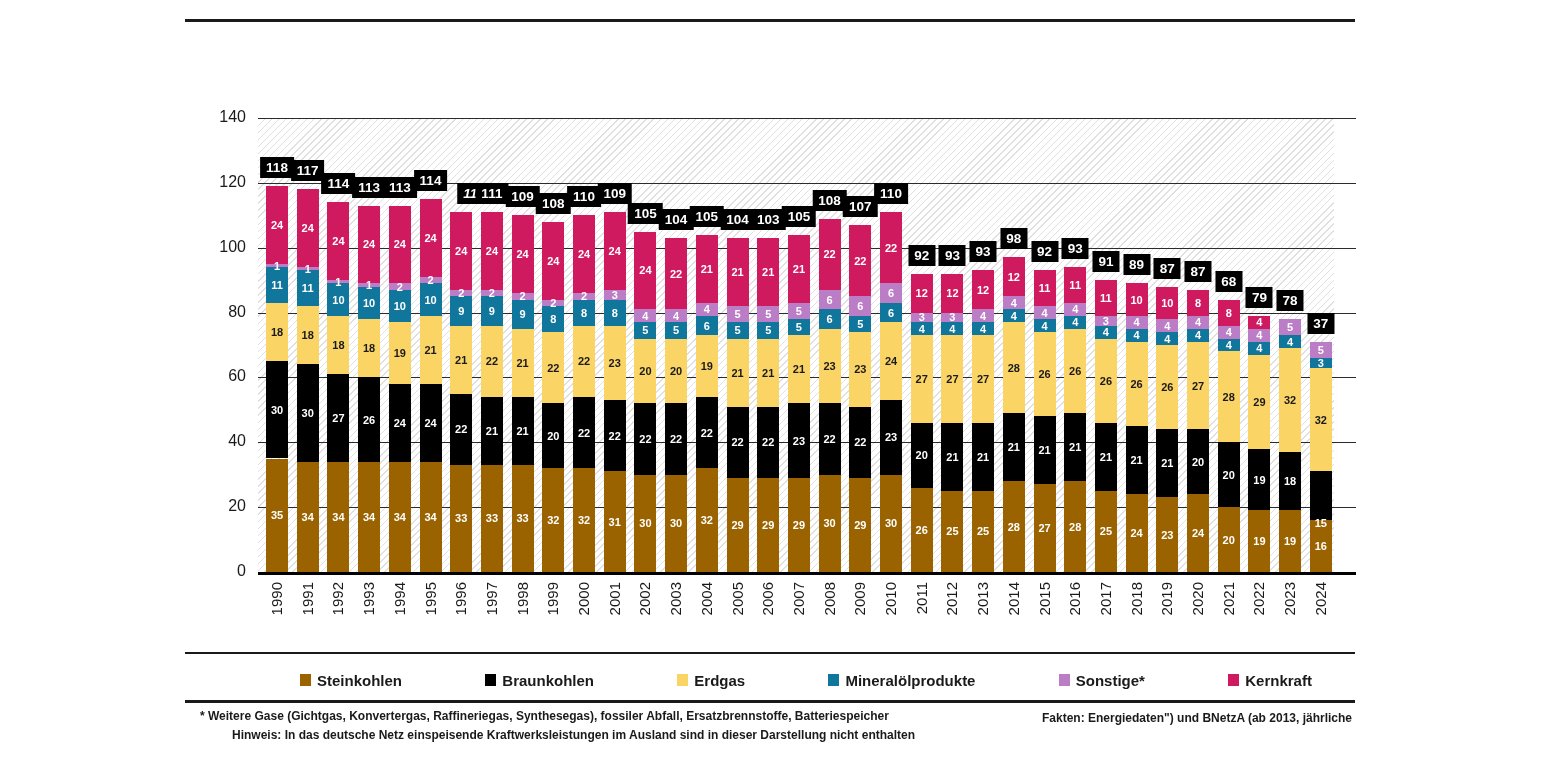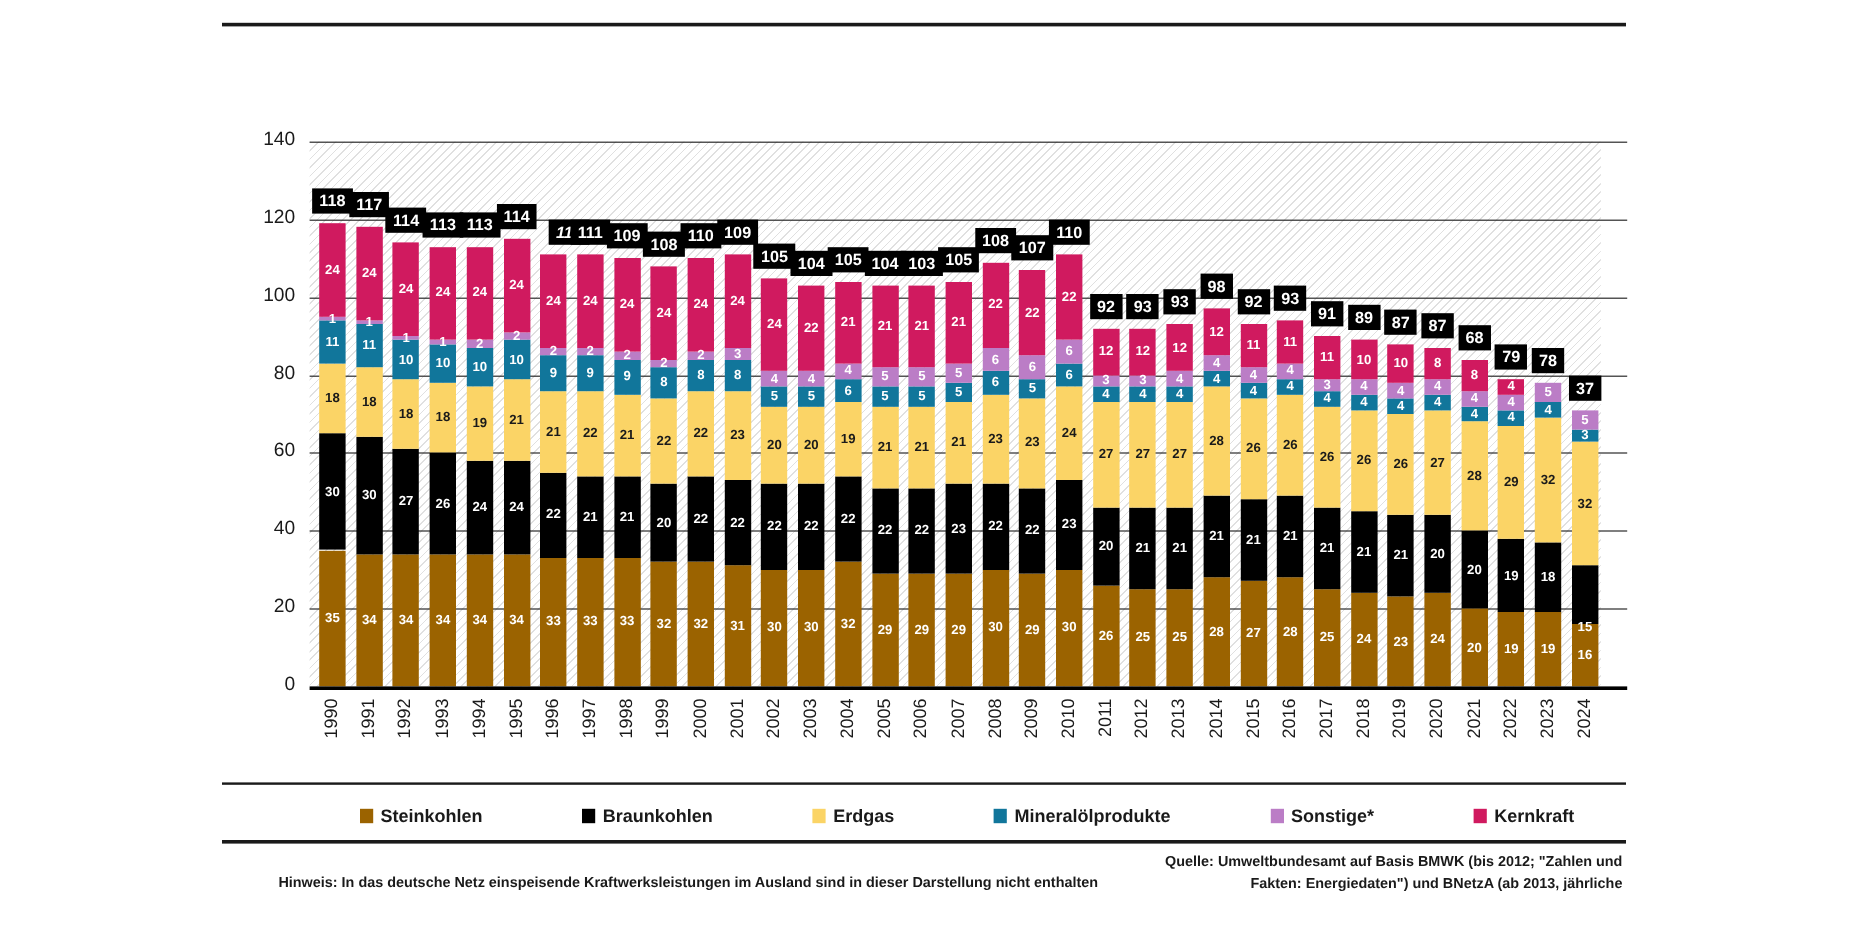--- a/index.html
+++ b/index.html
@@ -573,19 +573,19 @@
         <span class="swatch" style="background: rgb(187, 125, 198);"></span>
         <span class="legend-label">Sonstige*</span>
       </div>
       <div class="legend-item">
         <span class="swatch" style="background: rgb(208, 26, 95);"></span>
         <span class="legend-label">Kernkraft</span>
       </div>
     </div>
   <div id="legend-bottom-rule" class="rule"></div>
 
+  <div id="footnote-line1" class="foot">* Weitere Gase (Gichtgas, Konvertergas, Raffineriegas, Synthesegas), fossiler Abfall, Ersatzbrennstoffe, Batteriespeicher</div>
   <div id="footnote-line2" class="foot">Hinweis: In das deutsche Netz einspeisende Kraftwerksleistungen im Ausland sind in dieser Darstellung nicht enthalten</div>
 
   <div id="source-block">
-    <div class="src-line">Quelle: Umweltbundesamt auf Basis BMWK (bis 2012; "Zahlen und</div>
     <div class="src-line">Fakten: Energiedaten") und BNetzA (ab 2013, jährliche</div>
   </div>
 </div>
 
 </body></html>

